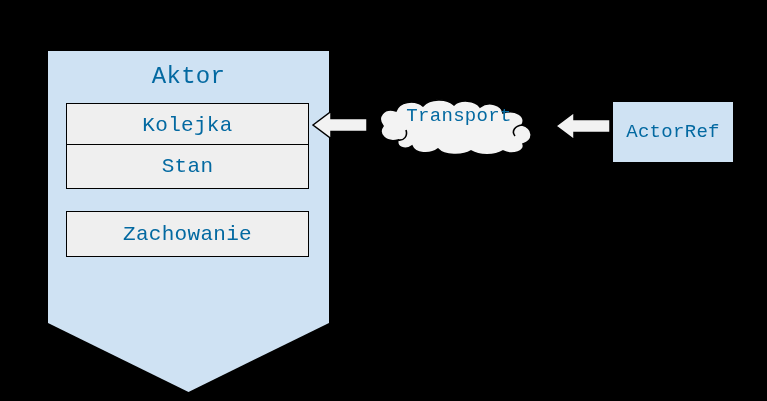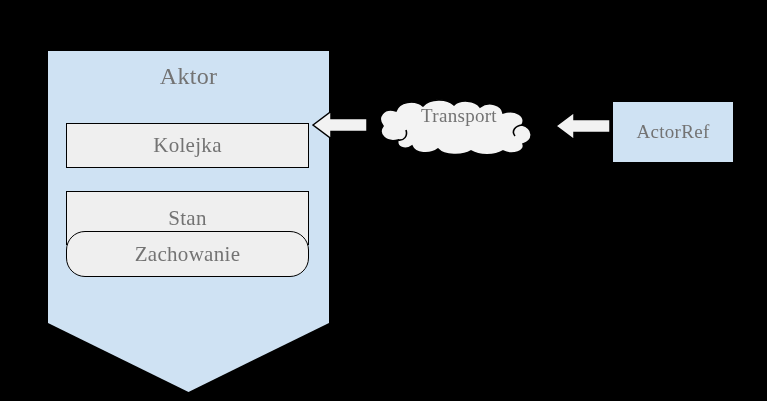--- a/index.html
+++ b/index.html
@@ -6,44 +6,44 @@
     margin: 0;
     padding: 0;
     background: #000000;
   }
   .canvas {
     position: relative;
     width: 767px;
     height: 401px;
     background: #000000;
     overflow: hidden;
-    font-family: Liberation Serif, serif;
-    color: #737373;
+    font-family: Liberation Mono, monospace;
+    color: #0369a1;
   }
   .abs { position: absolute; }
   svg { display: block; overflow: visible; }
 
   
   .actor-shape { left: 48px; top: 51px; width: 281px; height: 341px; z-index: 1; }
 
   .actor-title {
     left: 48px; top: 60px; width: 281px; height: 32px;
     display: flex; align-items: center; justify-content: center;
     font-size: 24px; z-index: 2; letter-spacing: 0.3px;
   }
 
   .slot {
     left: 66px; width: 243px; box-sizing: border-box;
     background: #efefef; border: 1px solid #000000;
     display: flex; align-items: center; justify-content: center;
-    font-size: 21px; z-index: 2; letter-spacing: 0.3px; margin-top: 20px;
+    font-size: 21px; z-index: 2; letter-spacing: 0.3px;
   }
   .slot-queue    { top: 103px; height: 45px; }
-  .slot-state    { top: 171px; height: 54px; }
-  .slot-behavior { top: 211px; height: 46px; border-radius: 19px; }
+  .slot-state    { top: 144px; height: 45px; }
+  .slot-behavior { top: 211px; height: 46px; }
 
   
   .cloud-shape { left: 374px; top: 98px; width: 170px; height: 58px; z-index: 2; }
   .cloud-label {
     left: 374px; top: 88px; width: 170px; height: 56px;
     display: flex; align-items: center; justify-content: center;
     font-size: 19px; z-index: 3; letter-spacing: 0.3px;
   }
 
   

